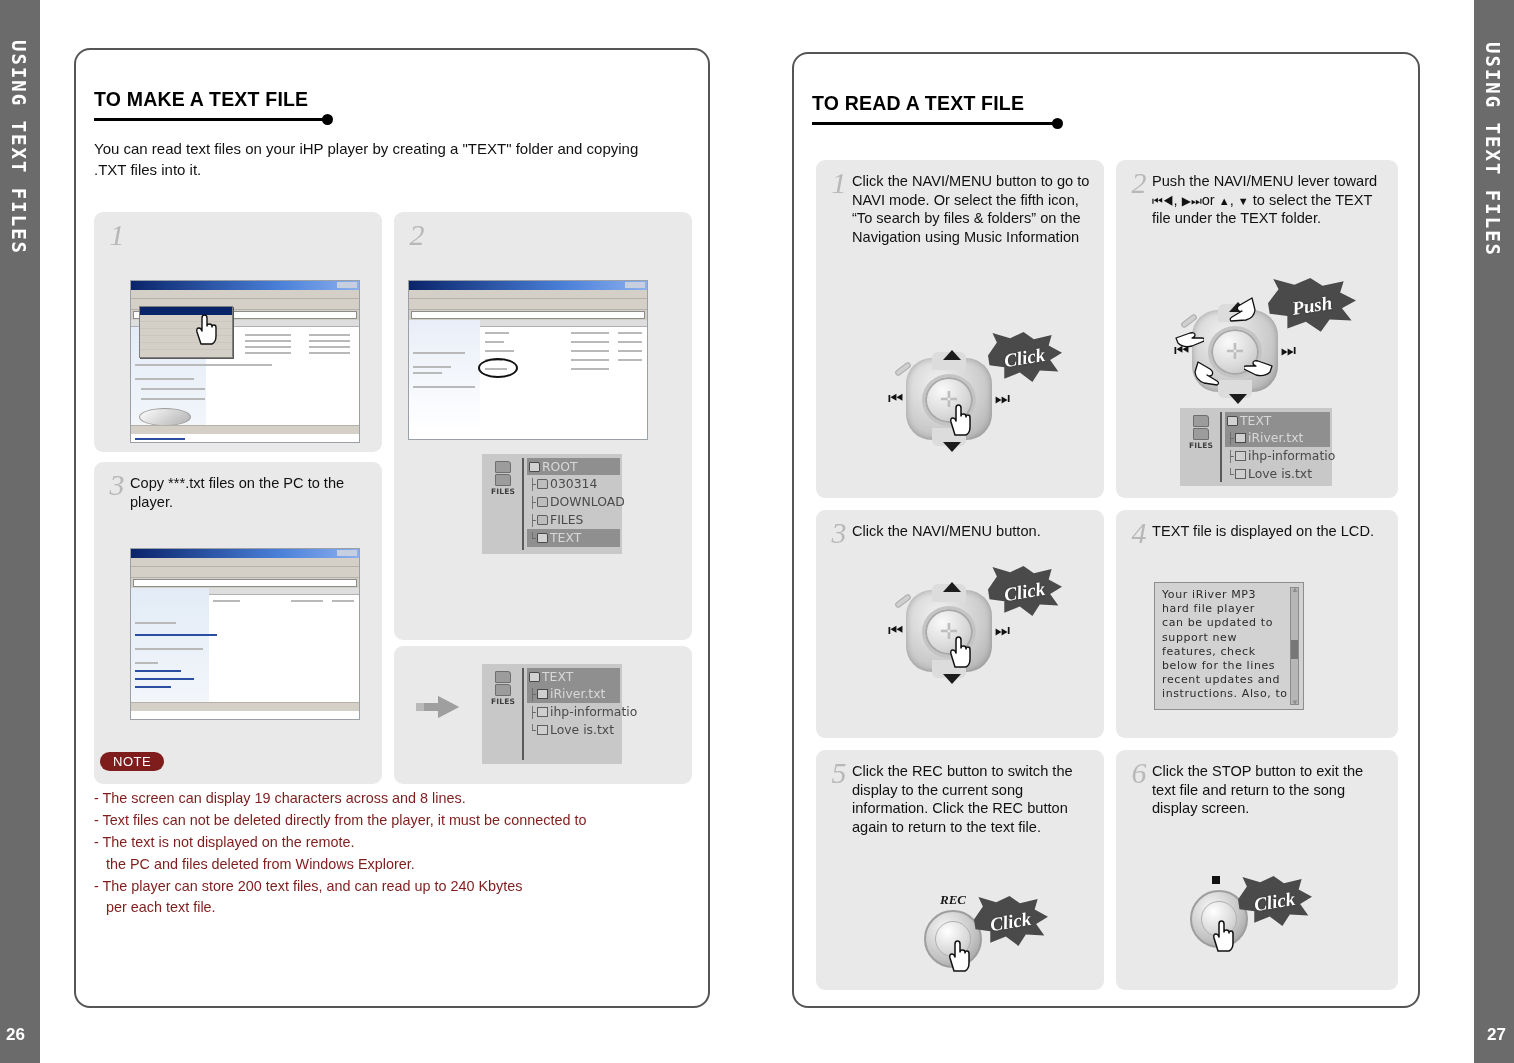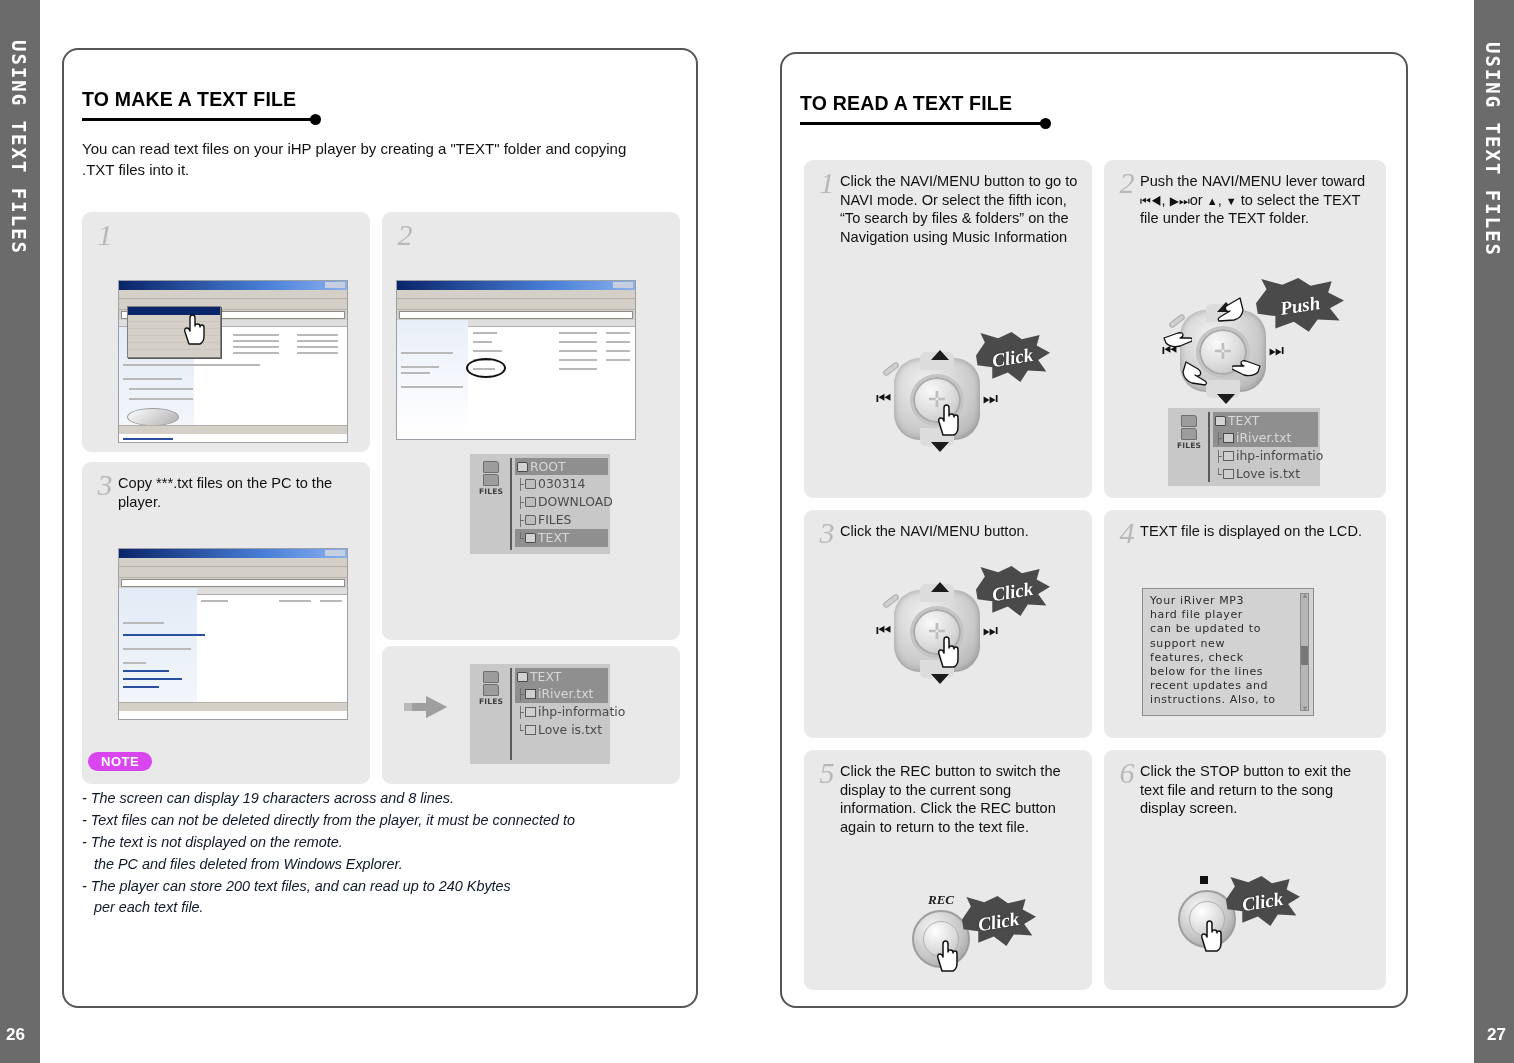--- a/index.html
+++ b/index.html
@@ -53,20 +53,21 @@
   }
   .page-number.left  { left: 6px; }
   .page-number.right { right: 8px; }
 
   
   .panel {
     position: absolute;
     border: 2px solid #555555;
     border-radius: 16px;
     background: #ffffff;
+    margin-left: 12px;
   }
   .panel.left  { left: 62px;  top: 48px; width: 636px;  height: 960px; }
   .panel.right { left: 780px; top: 52px; width: 628px;  height: 956px; }
 
   
   .section-head {
     position: absolute;
     left: 18px;
     top: 38px;
     width: 92%;
@@ -337,34 +338,33 @@
     text-align: center;
     font-size: 8px;
     line-height: 7px;
   }
   .lcd-scroll .ar.up { top: -2px; }
   .lcd-scroll .ar.dn { bottom: -2px; }
 
   
   .note-badge {
     position: absolute;
-    background: #d946ef;
+    background: #7f1d1d;
     color: #ffffff;
     font-size: 13px;
-    font-weight: bold;
+    font-weight: normal;
     border-radius: 11px;
     padding: 2px 13px;
     letter-spacing: 0.5px;
   }
   .note-list {
     position: absolute;
     font-size: 14.4px;
     line-height: 1.52;
-    color: #0f172a;
-    font-style: italic;
+    color: #7f1d1d;
   }
   .note-list div { white-space: pre; }
 
   
   .wheel { position: absolute; }
   .wheel .outer {
     position: absolute;
     left: 14px; top: 8px;
     width: 86px; height: 82px;
     background: radial-gradient(circle at 38% 32%, #f2f2f2, #c9c9c9 62%, #a8a8a8);
@@ -815,21 +815,21 @@
         <span>Click</span>
       </div>
     </div>
 
     <div class="card" style="left:322px; top:456px; width:282px; height:228px;">
       <div class="card-head">
         <div class="step-num">4</div>
         <div class="step-text">TEXT file is displayed on the LCD.</div>
       </div>
 
-      <div class="lcd-text" style="left:38px; top:78px; width:172px; height:128px;">
+      <div class="lcd-text" style="left:38px; top:72px; width:150px; height:128px;">
         <div class="ln">Your  iRiver  MP3</div>
         <div class="ln">hard  file  player</div>
         <div class="ln">can  be  updated  to</div>
         <div class="ln">support  new</div>
         <div class="ln">features,  check</div>
         <div class="ln">below  for  the  lines</div>
         <div class="ln">recent  updates  and</div>
         <div class="ln">instructions.  Also, to</div>
         <div class="lcd-scroll">
           <div class="ar up">▲</div>

